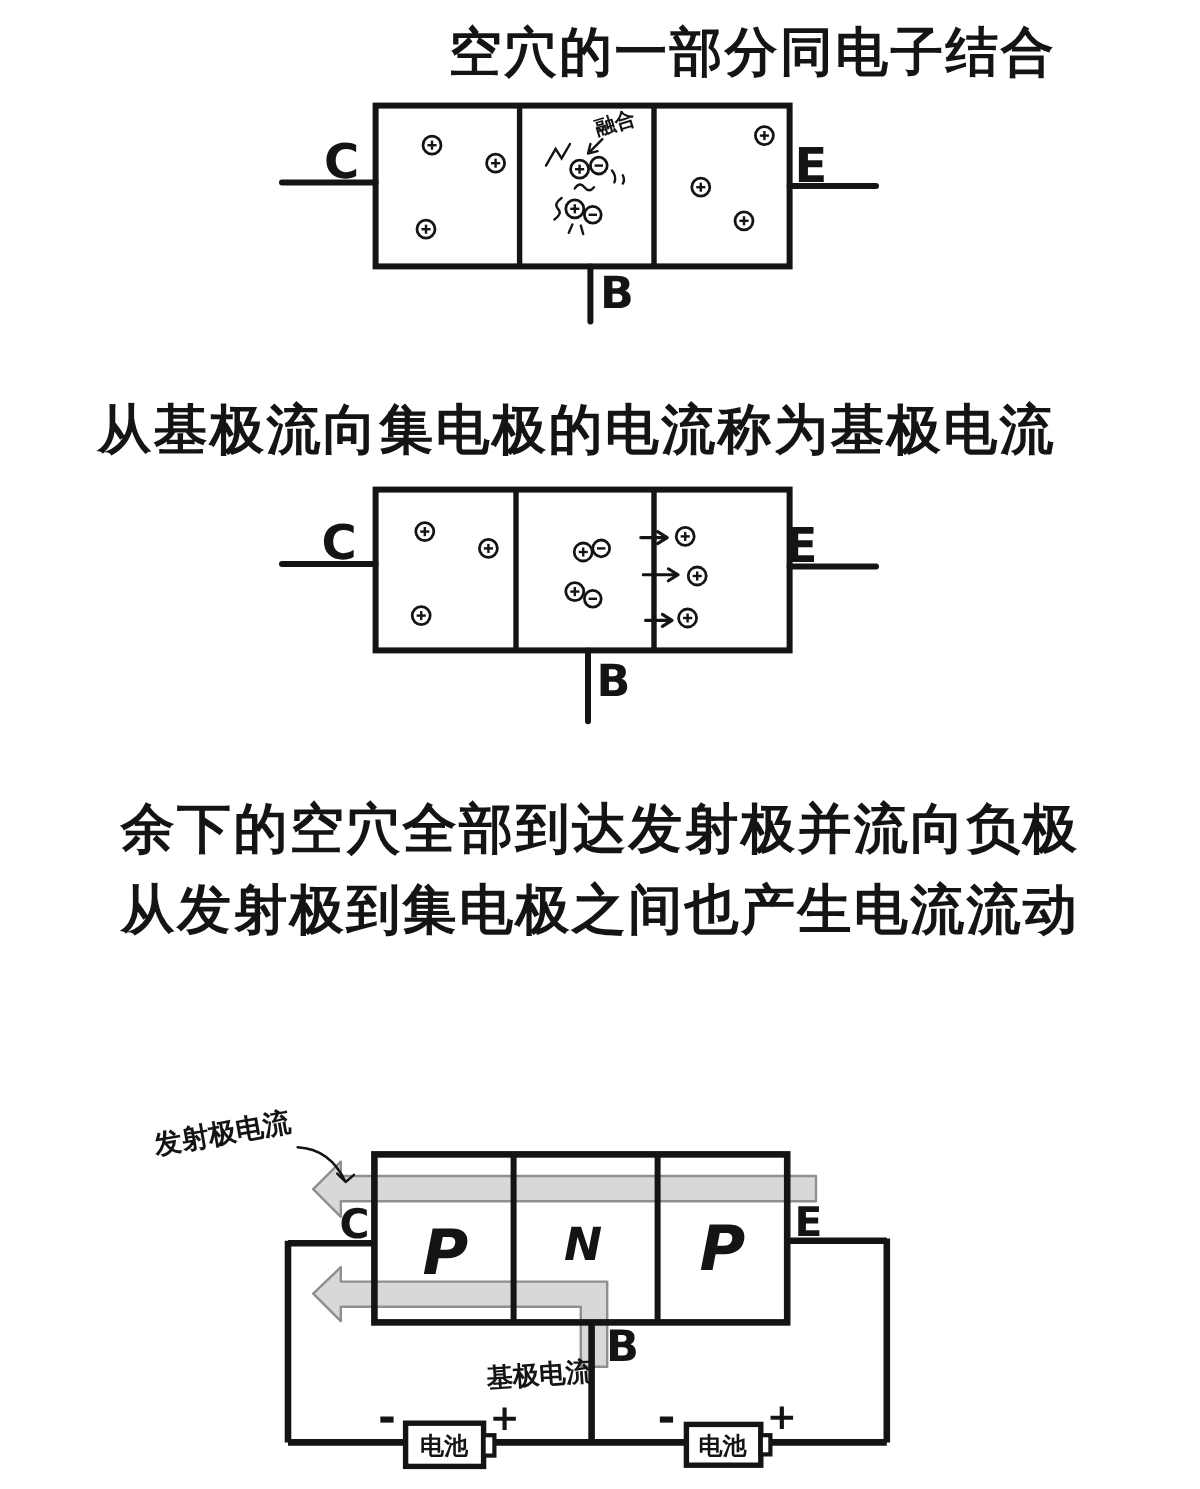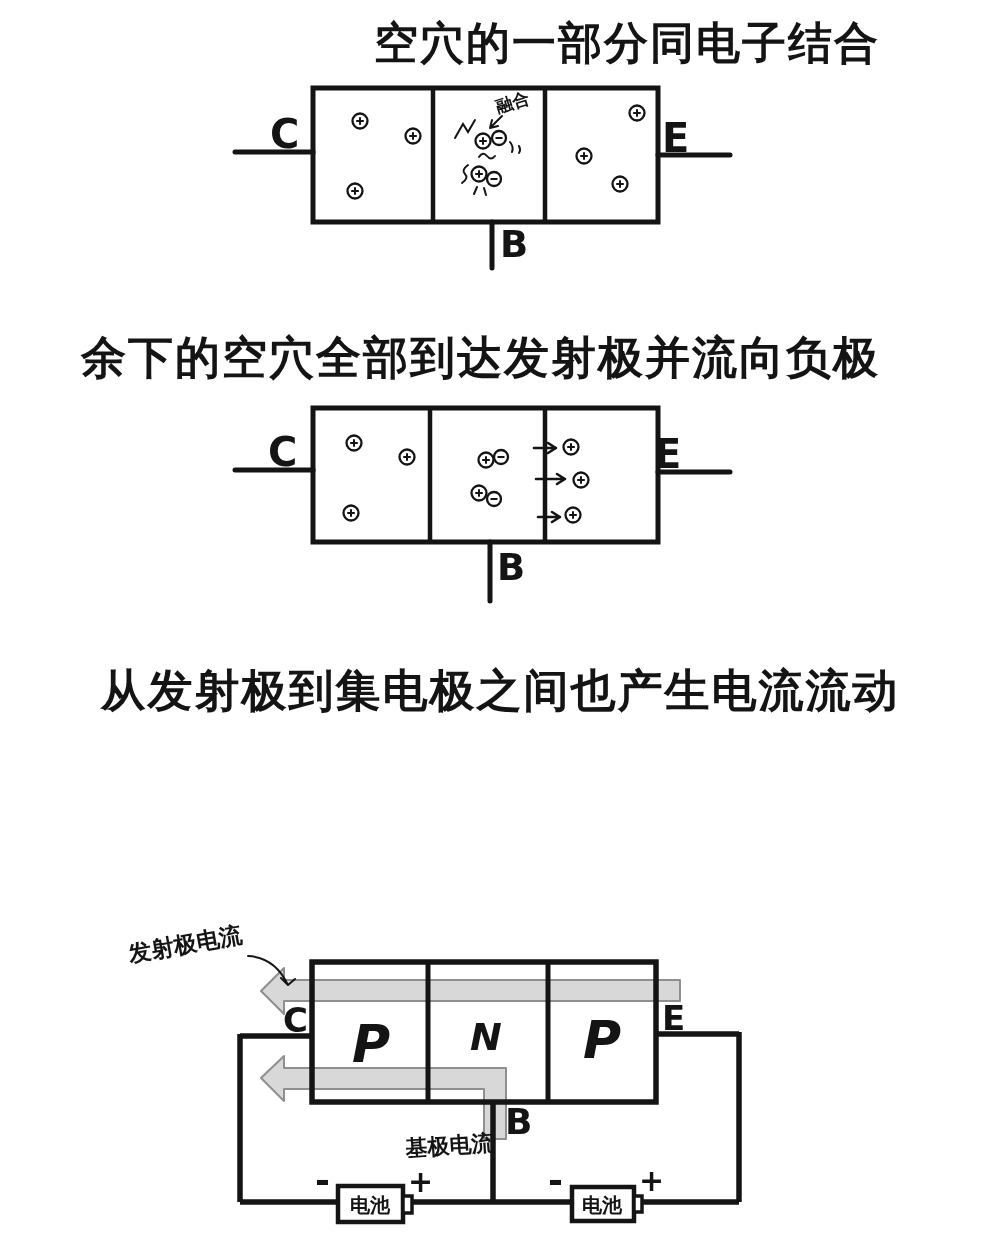--- a/index.html
+++ b/index.html
@@ -37,23 +37,24 @@
   .gray-arrow{
     fill:var(--arrow-fill,#d8d8d8);
     stroke:var(--arrow-stroke,#8f8f8f);
     stroke-width:2;stroke-linejoin:round;
   }
 </style>
 </head>
 <body>
 
 <div class="hd title1">空穴的一部分同电子结合</div>
-<div class="hd title2">余下的空穴全部到达发射极并流向负极</div>
+<div class="hd title2">从基极流向集电极的电流称为基极电流</div>
 
 <div class="para">
+  <div class="pline">余下的空穴全部到达发射极并流向负极</div>
   <div class="pline">从发射极到集电极之间也产生电流流动</div>
 </div>
 
 <svg width="1000" height="1241" viewBox="0 0 1000 1241">
 
   <defs>
     <g id="hole">
       <circle cx="0" cy="0" r="7.5" fill="#ffffff" stroke="#141414" stroke-width="2.3"></circle>
       <line x1="-3.8" y1="0" x2="3.8" y2="0" stroke="#141414" stroke-width="2"></line>
       <line x1="0" y1="-3.8" x2="0" y2="3.8" stroke="#141414" stroke-width="2"></line>

